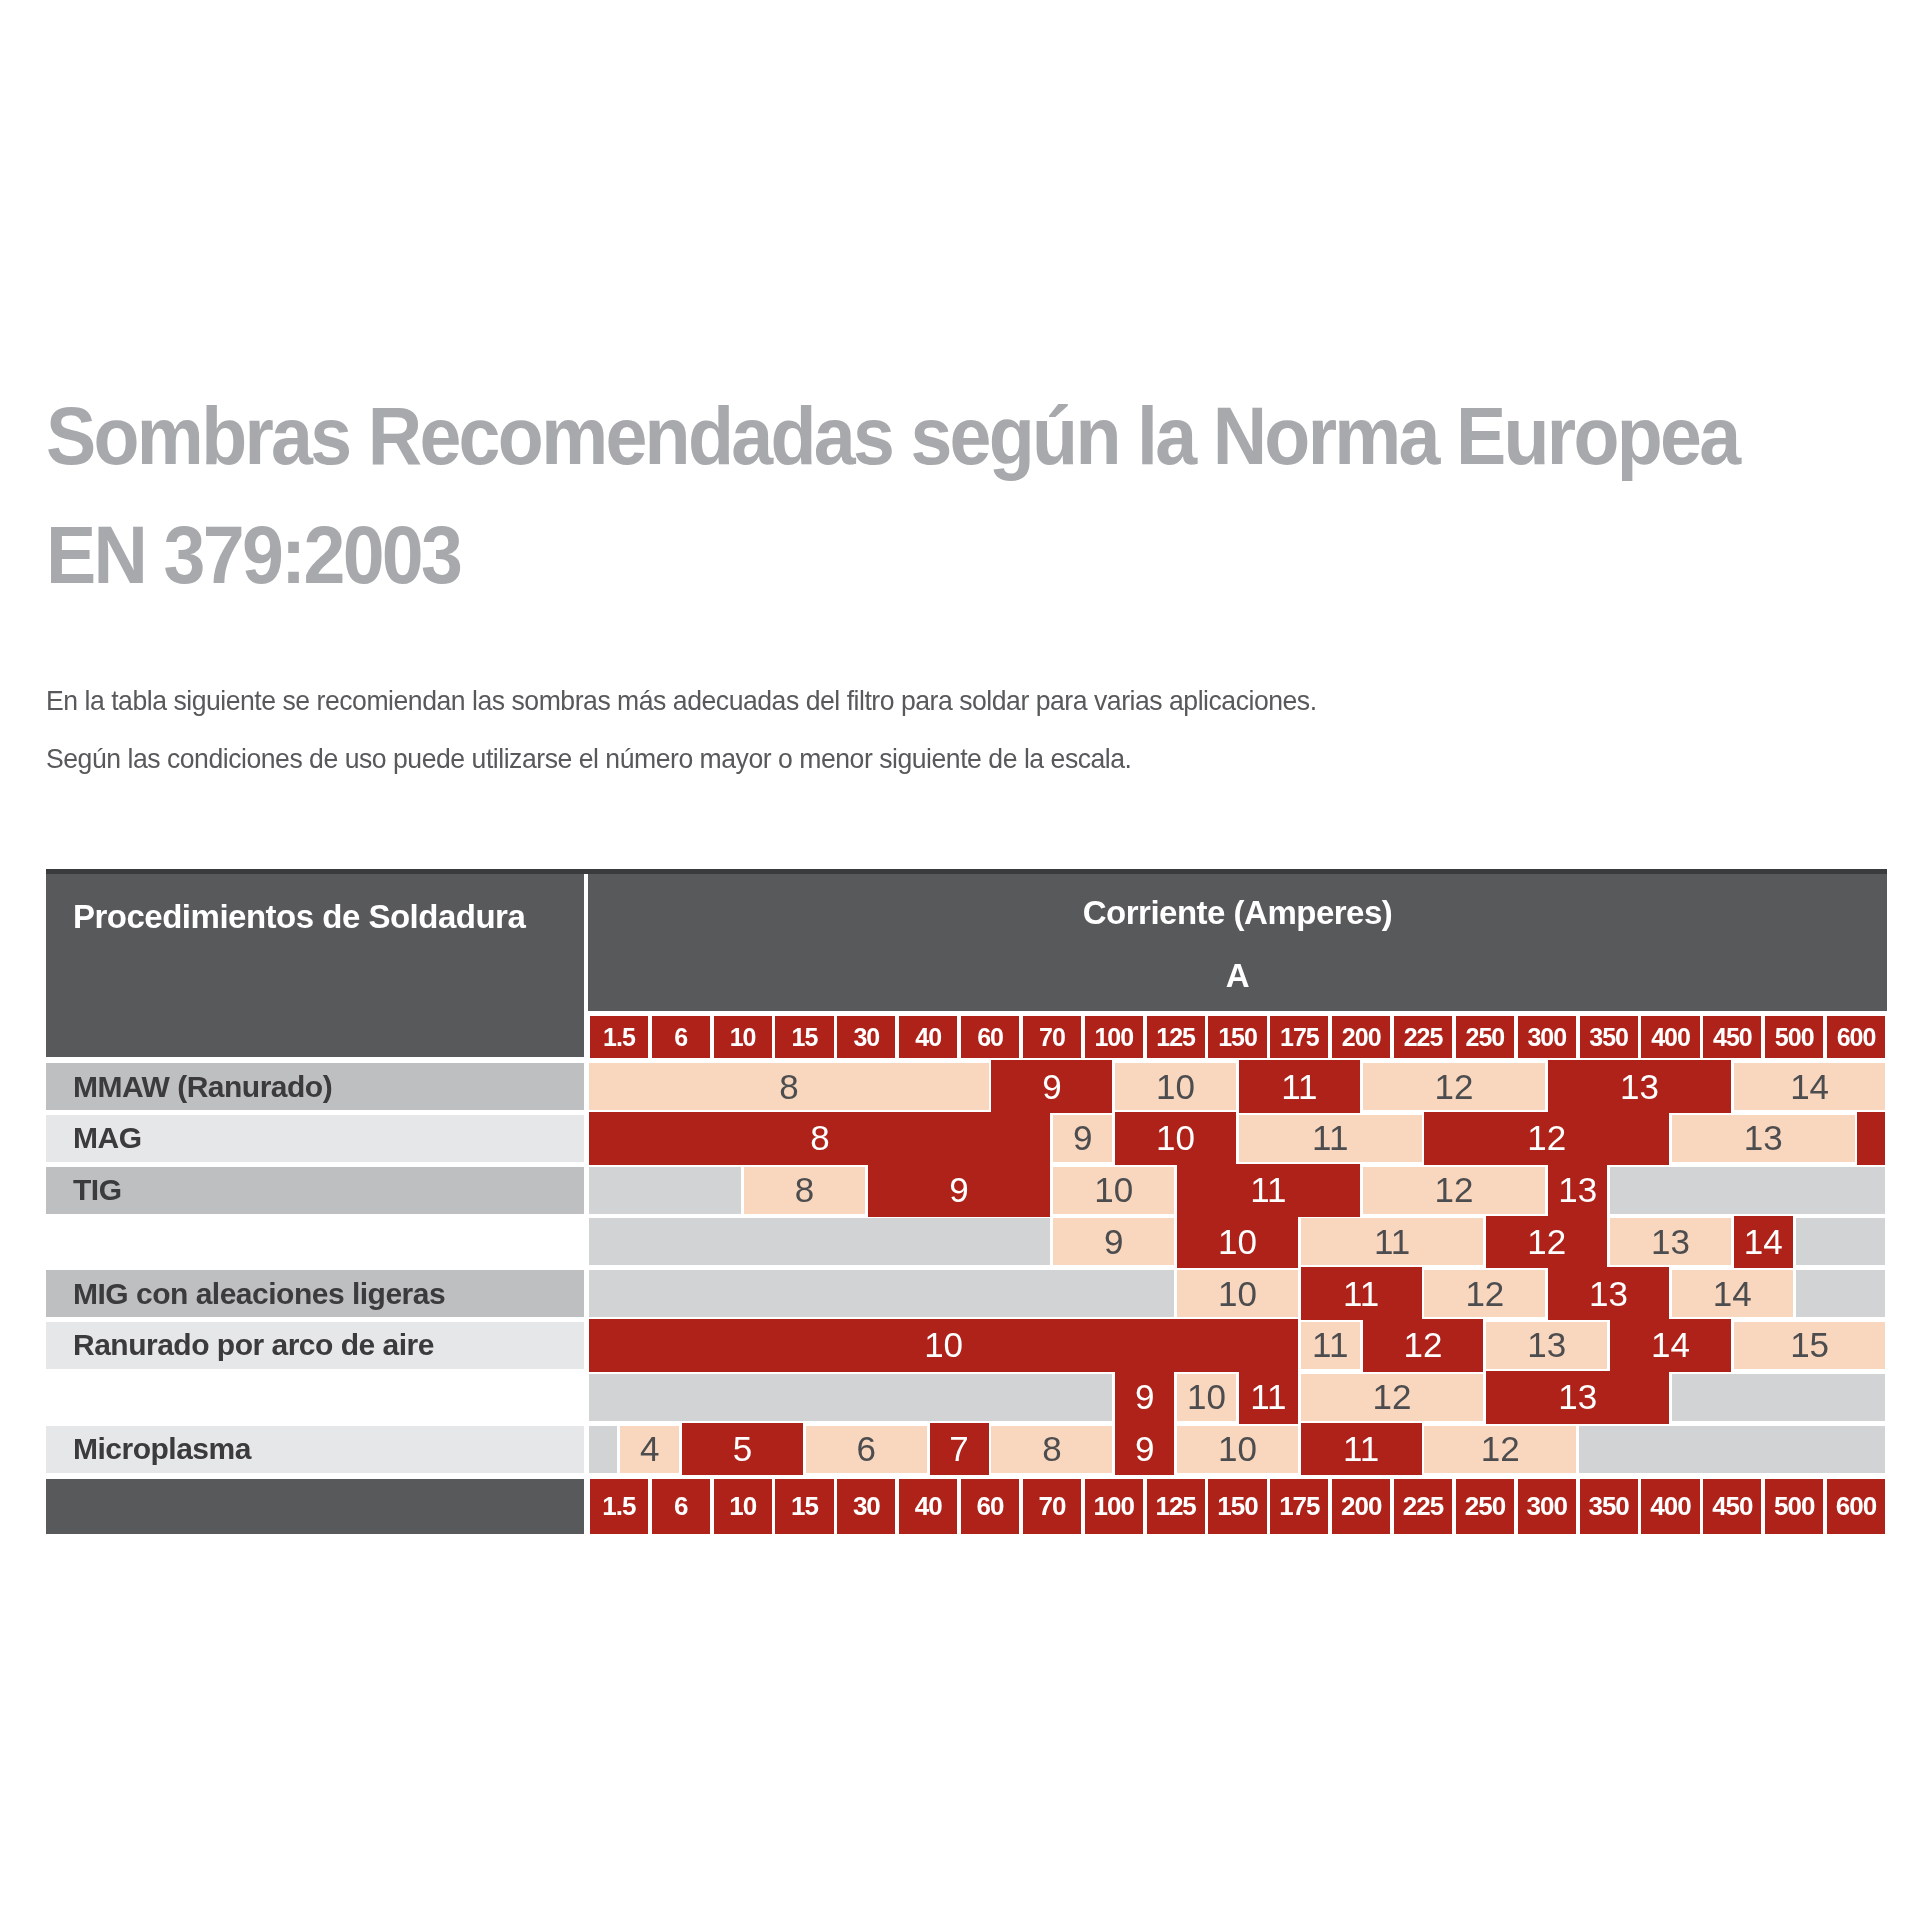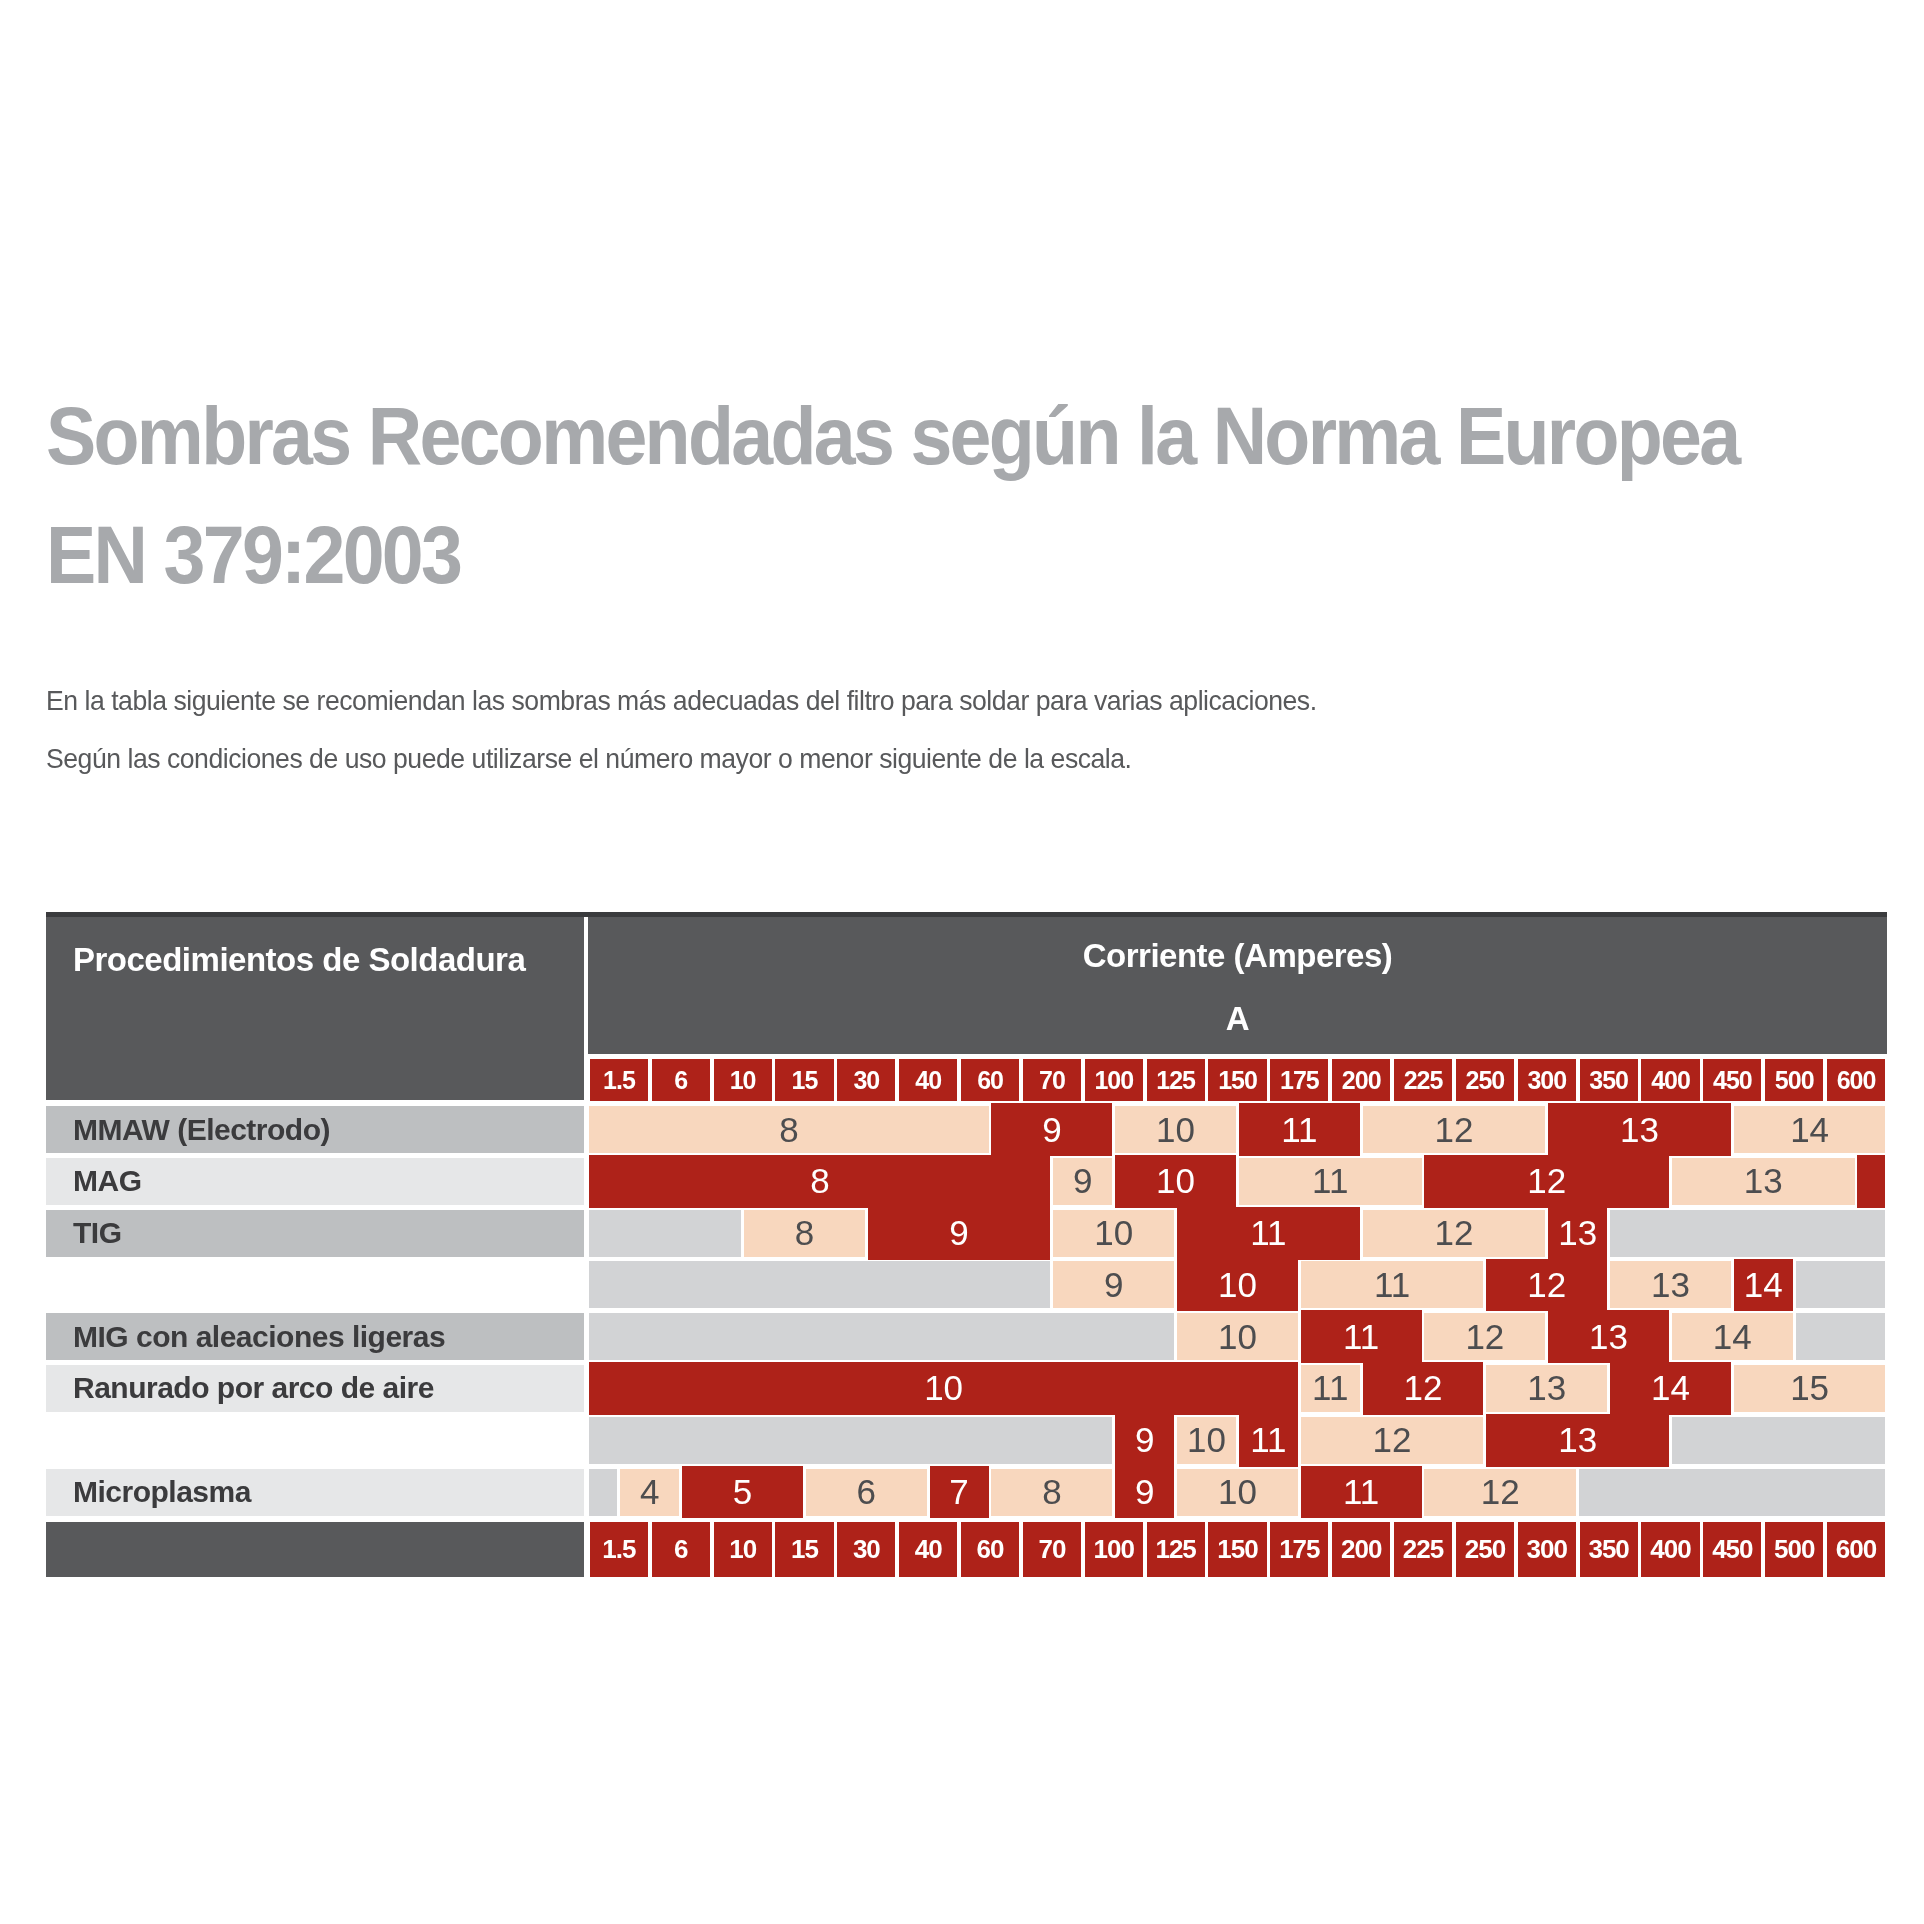--- a/index.html
+++ b/index.html
@@ -27,21 +27,21 @@
   }
   .title span{display:block;}
   
   .intro{
     position:absolute;left:46px;top:672px;width:1729px;
     font-size:28px;color:var(--text-gray);letter-spacing:-0.5px;line-height:58px;
     transform:scaleX(0.95);transform-origin:left top;
   }
   .intro div{display:block;}
   
-  .tbl{position:absolute;left:46px;top:869px;width:1841px;height:665px;margin-top:43px;}
+  .tbl{position:absolute;left:46px;top:869px;width:1841px;height:665px;}
   .tbl-topline{position:absolute;left:0;top:0;width:100%;height:4.8px;background:#3A3B3D;z-index:5;}
   .th-left{
     position:absolute;left:0;top:0;width:538px;height:188px;background:var(--header-gray);
     color:#fff;font-weight:bold;font-size:33px;letter-spacing:-0.5px;
     box-sizing:border-box;padding:29px 0 0 27px;
   }
   .th-right{
     position:absolute;left:542px;top:0;right:0;height:142px;background:var(--header-gray);
     color:#fff;font-weight:bold;font-size:33px;letter-spacing:-0.5px;
     display:flex;flex-direction:column;align-items:center;
@@ -123,21 +123,21 @@
         <div class="amp-cell" style="left: calc(66.6667% + 1.9px); width: calc(4.7619% - 3.8px);">250</div>
         <div class="amp-cell" style="left: calc(71.4286% + 1.9px); width: calc(4.7619% - 3.8px);">300</div>
         <div class="amp-cell" style="left: calc(76.1905% + 1.9px); width: calc(4.7619% - 3.8px);">350</div>
         <div class="amp-cell" style="left: calc(80.9524% + 1.9px); width: calc(4.7619% - 3.8px);">400</div>
         <div class="amp-cell" style="left: calc(85.7143% + 1.9px); width: calc(4.7619% - 3.8px);">450</div>
         <div class="amp-cell" style="left: calc(90.4762% + 1.9px); width: calc(4.7619% - 3.8px);">500</div>
         <div class="amp-cell" style="left: calc(95.2381% + 1.9px); width: calc(4.7619% - 3.8px);">600</div>
       </div>
     <div class="rows">
         <div class="row">
-          <div class="row-label dark">MMAW (Electrodo)</div>
+          <div class="row-label dark">MMAW (Ranurado)</div>
           <div class="row-area">
             <div class="seg light" style="left: calc(0% + 1.4px); width: calc(30.9524% - 2.9px);">8</div>
             <div class="seg dark" style="left: calc(30.9524% + 1.4px); width: calc(9.52381% - 2.9px);">9</div>
             <div class="seg light" style="left: calc(40.4762% + 1.4px); width: calc(9.52381% - 2.9px);">10</div>
             <div class="seg dark" style="left: calc(50% + 1.4px); width: calc(9.52381% - 2.9px);">11</div>
             <div class="seg light" style="left: calc(59.5238% + 1.4px); width: calc(14.2857% - 2.9px);">12</div>
             <div class="seg dark" style="left: calc(73.8095% + 1.4px); width: calc(14.2857% - 2.9px);">13</div>
             <div class="seg light" style="left: calc(88.0952% + 1.4px); width: calc(11.9048% - 2.9px);">14</div>
           </div>
         </div>

